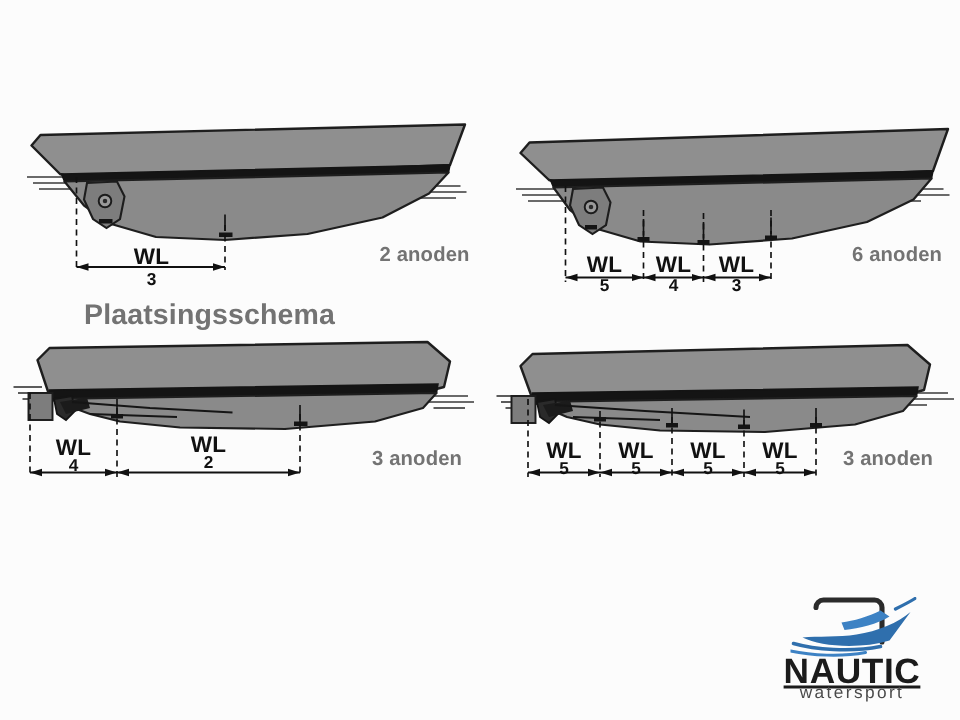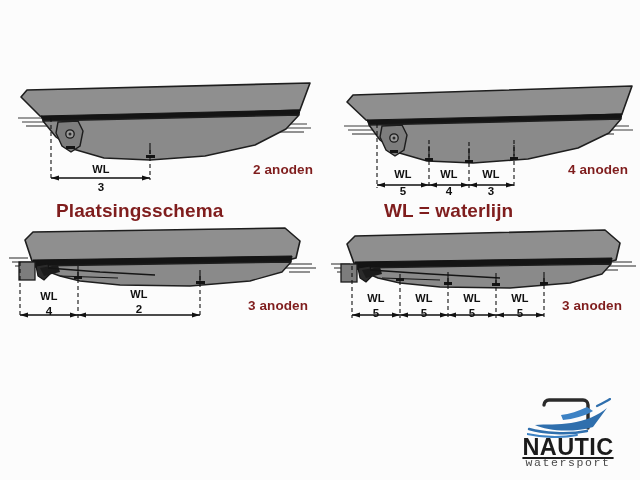--- a/index.html
+++ b/index.html
@@ -26,32 +26,32 @@
   .svg-layer {
     position: absolute;
     left: 0; top: 0;
     width: 640px;
     height: 480px;
   }
   .lbl {
     position: absolute;
     font-family: "Liberation Sans", sans-serif;
     font-weight: bold;
-    color: #7f1d1d;
+    color: #737373;
     white-space: nowrap;
     letter-spacing: 0.1px;
   }
   .anoden-label {
     font-size: 13.5px;
   }
   .caption-label {
     font-size: 19px;
   }
   .wl-text {
-    font-size: 11px;
+    font-size: 15px;
     font-weight: bold;
     color: #111111;
     text-align: center;
   }
   .num-text {
     font-size: 11.5px;
     font-weight: bold;
     color: #111111;
     text-align: center;
   }
@@ -82,21 +82,21 @@
     letter-spacing: 0.4px;
     color: #1b1b1b;
     text-decoration: underline;
   }
   #logo-sub {
     position: absolute;
     left: 0;
     top: 58px;
     width: 126px;
     text-align: center;
-    font-family: Liberation Mono, monospace;
+    font-family: Liberation Sans, sans-serif;
     font-size: 11.5px;
     letter-spacing: 1.6px;
     color: #4a4a4a;
   }
 </style>
 </head>
 <body>
 
 <div id="sheet">
 
@@ -282,22 +282,21 @@
 
   <div class="lbl wl-text" style="left:378px; top:168px; width:50px;">WL</div>
   <div class="lbl num-text" style="left:378px; top:185px; width:50px;">5</div>
 
   <div class="lbl wl-text" style="left:424px; top:168px; width:50px;">WL</div>
   <div class="lbl num-text" style="left:424px; top:185px; width:50px;">4</div>
 
   <div class="lbl wl-text" style="left:466px; top:168px; width:50px;">WL</div>
   <div class="lbl num-text" style="left:466px; top:185px; width:50px;">3</div>
 
-  <div class="lbl anoden-label" style="left:568px; top:162px;">4 anoden</div>
-  <div class="lbl caption-label" style="left:384px; top:200px;">WL = waterlijn</div>
+  <div class="lbl anoden-label" style="left:568px; top:162px;">6 anoden</div>
 
   <div class="lbl wl-text" style="left:24px; top:290px; width:50px;">WL</div>
   <div class="lbl num-text" style="left:24px; top:305px; width:50px;">4</div>
 
   <div class="lbl wl-text" style="left:114px; top:288px; width:50px;">WL</div>
   <div class="lbl num-text" style="left:114px; top:303px; width:50px;">2</div>
 
   <div class="lbl anoden-label" style="left:248px; top:298px;">3 anoden</div>
 
   <div class="lbl wl-text" style="left:351px; top:292px; width:50px;">WL</div>

